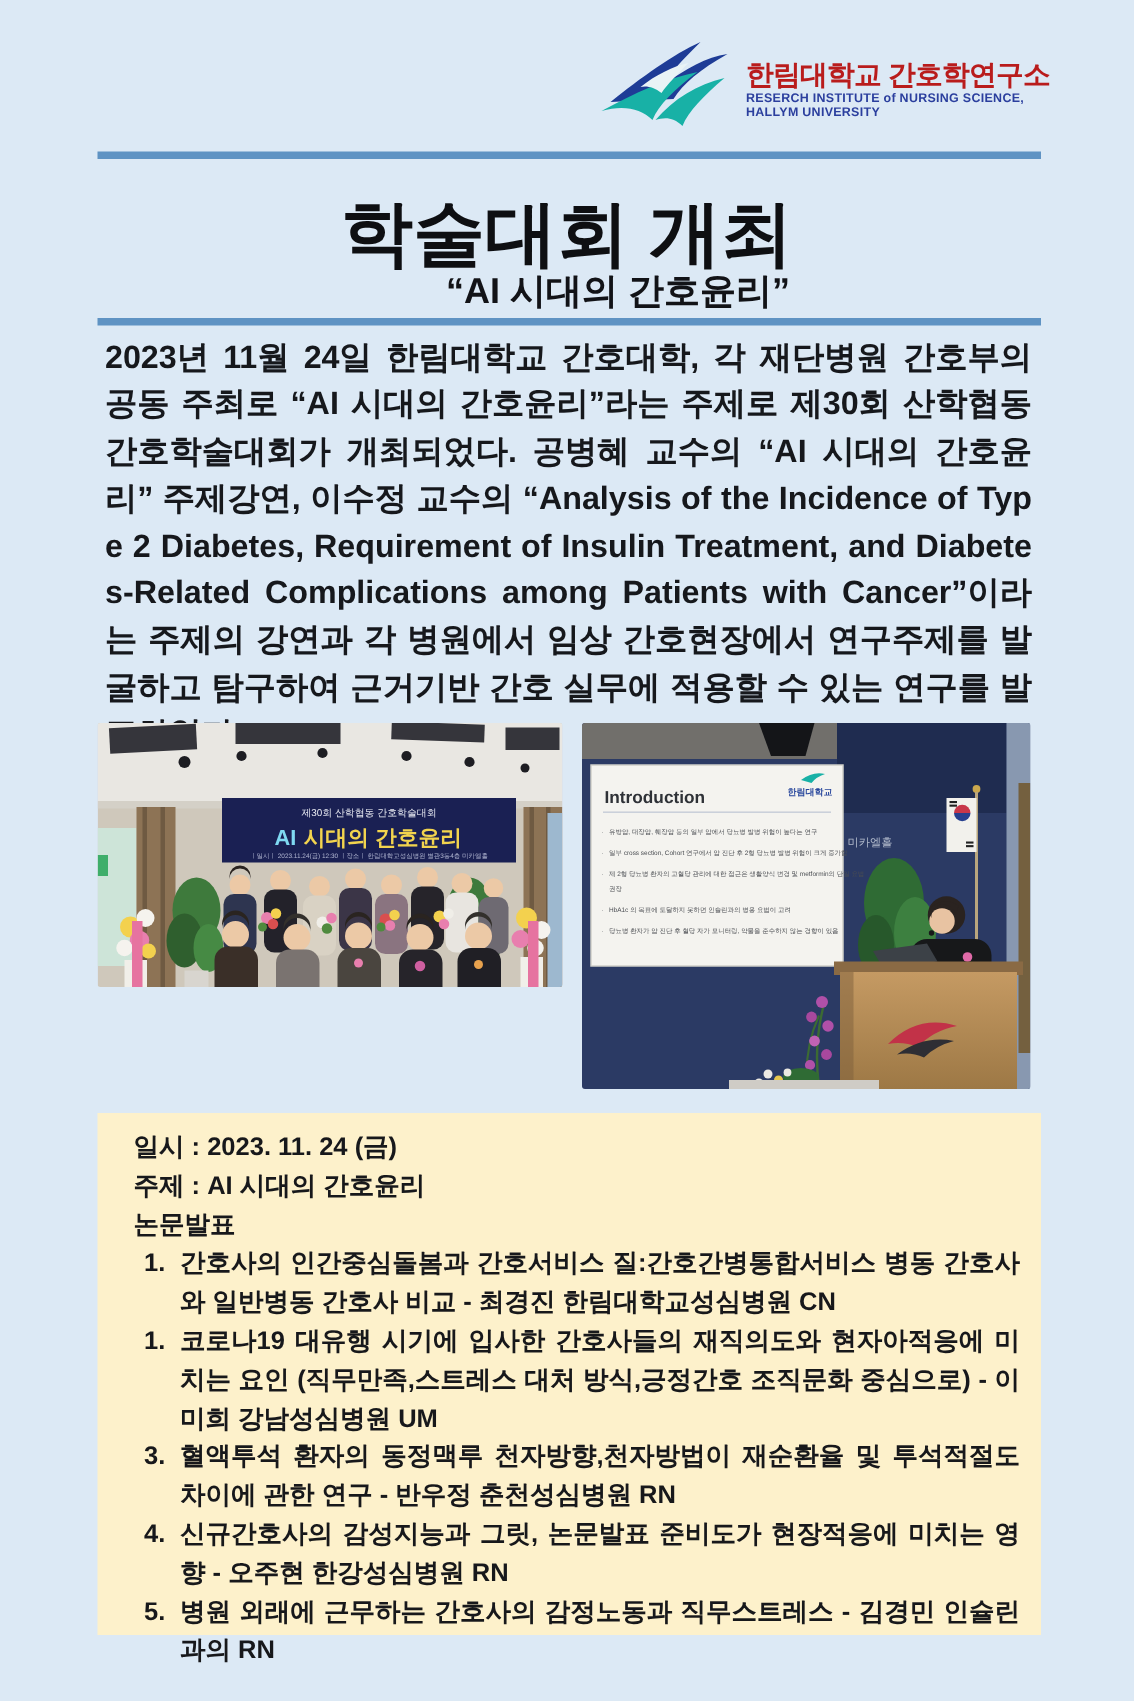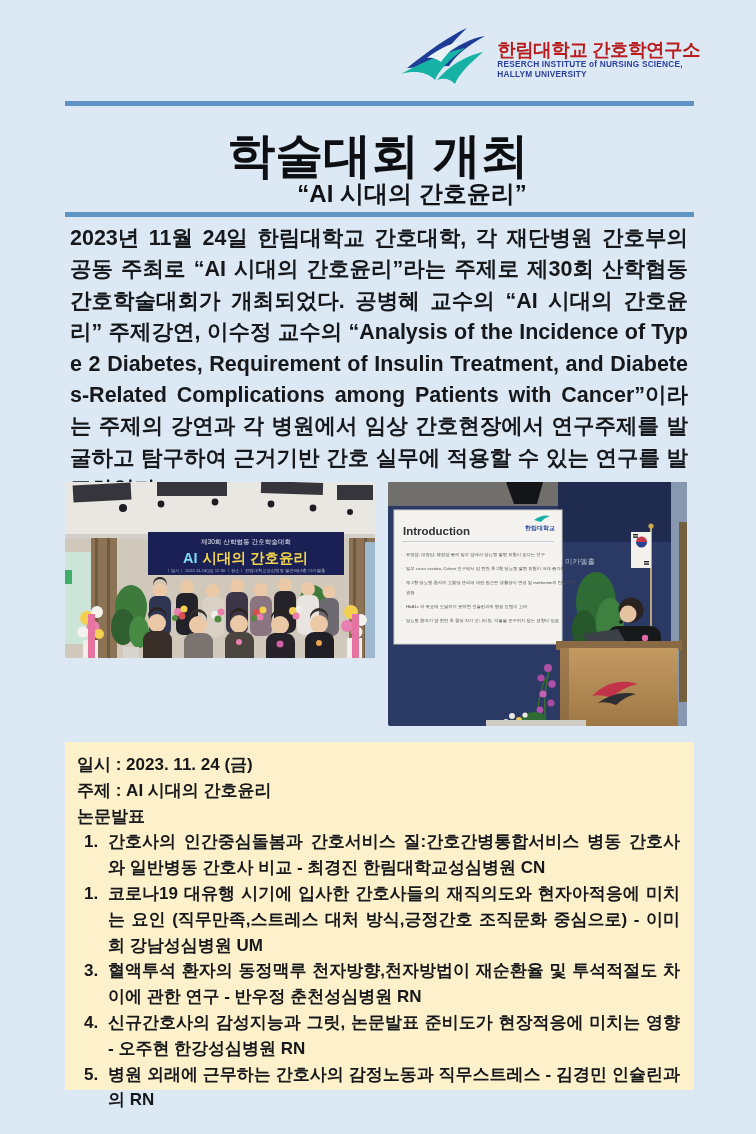--- a/index.html
+++ b/index.html
@@ -33,21 +33,21 @@
     text-align:justify; word-break:break-all;
   }
   
   .photo { position:absolute; top:482px; border-radius:2px; overflow:hidden; }
   .photo-left  { left:65px;  width:310px; height:176px; }
   .photo-right { left:388px; width:299px; height:244px; }
   .photo svg { display:block; }
   
   .info-box {
     position:absolute; top:742px; left:65px; width:629px; height:348px;
-    background:#fdf1cb; box-sizing:border-box; padding:10px 14px 8px 12px;
+    background:#fdf1cb; box-sizing:border-box; padding:10px 14px 8px 24px;
     font-size:17px; line-height:25.8px; font-weight:600; color:#17181b;
   }
   .info-line { white-space:nowrap; }
   .paper-item { display:flex; padding-left:7px; }
   .paper-no { flex:none; width:24px; }
   .paper-text { flex:1; text-align:justify; word-break:break-all; }
 </style>
 </head>
 <body>
 

